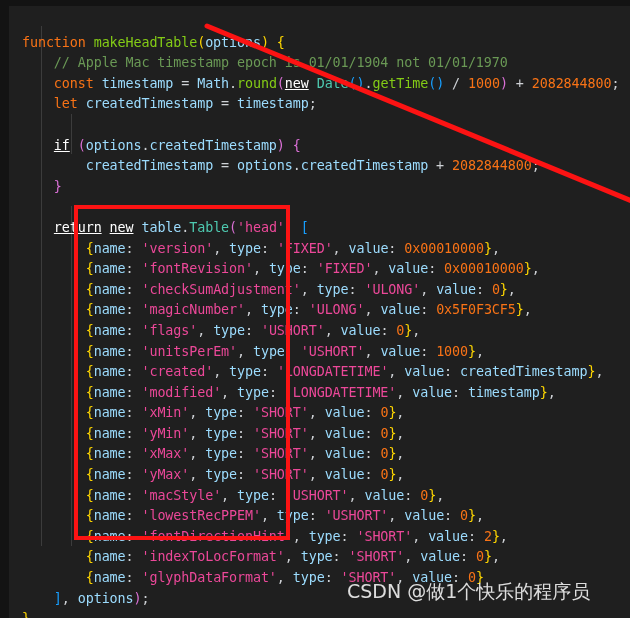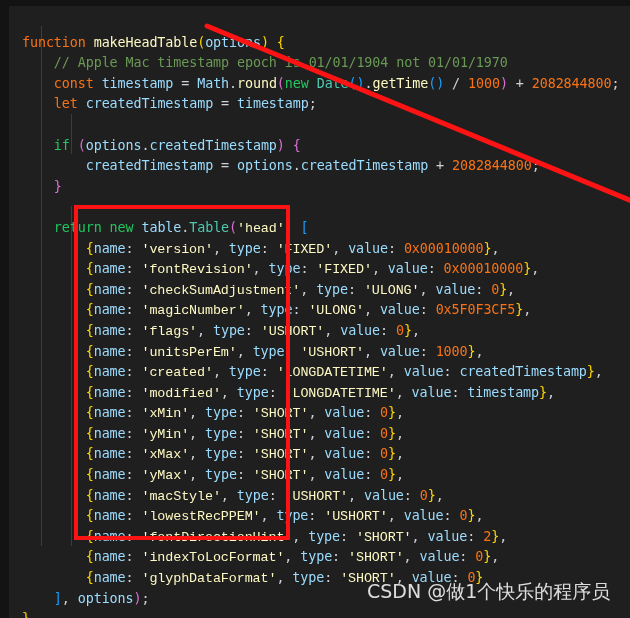--- a/index.html
+++ b/index.html
@@ -49,25 +49,25 @@
 
   
   .guide {
     position: absolute;
     width: 1px;
     background: #3c3c3c;
   }
 
   
   .kw       { color: #f97316; }  
-  .kw2      { color: #22c55e; }  
-  .fn       { color: #fef9c3; }  
+  .kw2      { color: #ffffff; text-decoration: underline; }  
+  .fn       { color: #84cc16; }  
   .var      { color: #9cdcfe; }  
   .type     { color: #4ec9b0; }  
-  .str      { color: #fef9c3; font-family: Liberation Mono, monospace; }  
+  .str      { color: #ec4899; }  
   .num      { color: #f97316; }  
   .cmt      { color: #6a9955; }  
   .punc     { color: #cfd2d6; }  
   .br-y     { color: #ffd700; }  
   .br-p     { color: #da70d6; }  
   .br-b     { color: #179fff; }  
 
   
   .red-box {
     position: absolute;
@@ -82,21 +82,21 @@
   
   .red-line {
     position: absolute;
     left: 0; top: 0;
     width: 630px; height: 618px;
     pointer-events: none;
   }
   
   .watermark {
     position: absolute;
-    left: 367px;
+    left: 347px;
     top: 579px;
     font-family: "DejaVu Sans", sans-serif;
     font-size: 19px;
     color: #e8e8e8;
     white-space: nowrap;
     opacity: 0.95;
     pointer-events: none;
   }
 </style>
 </head>

